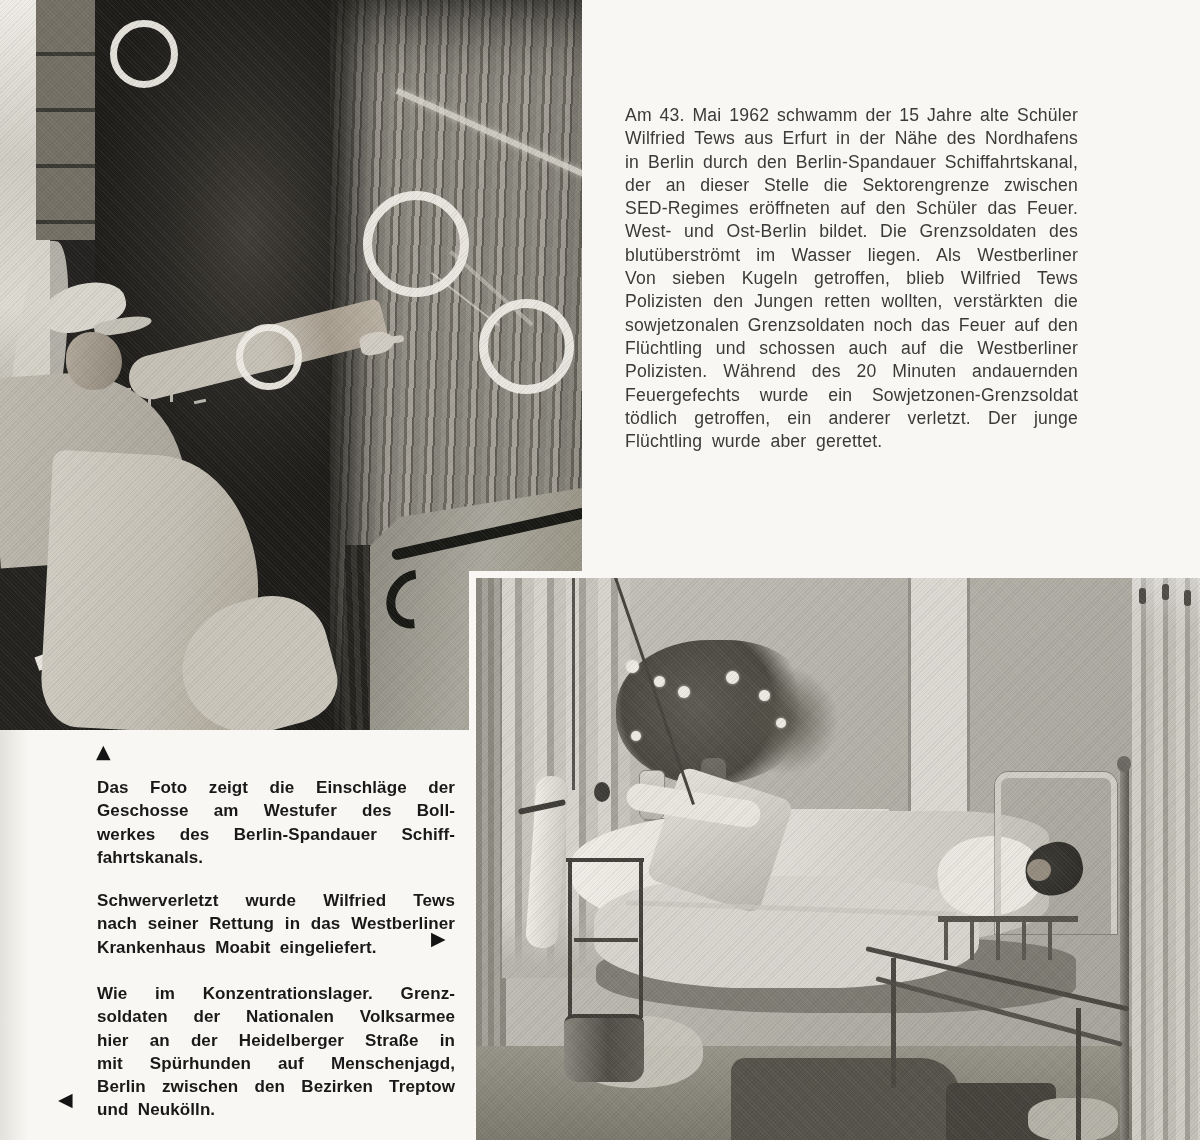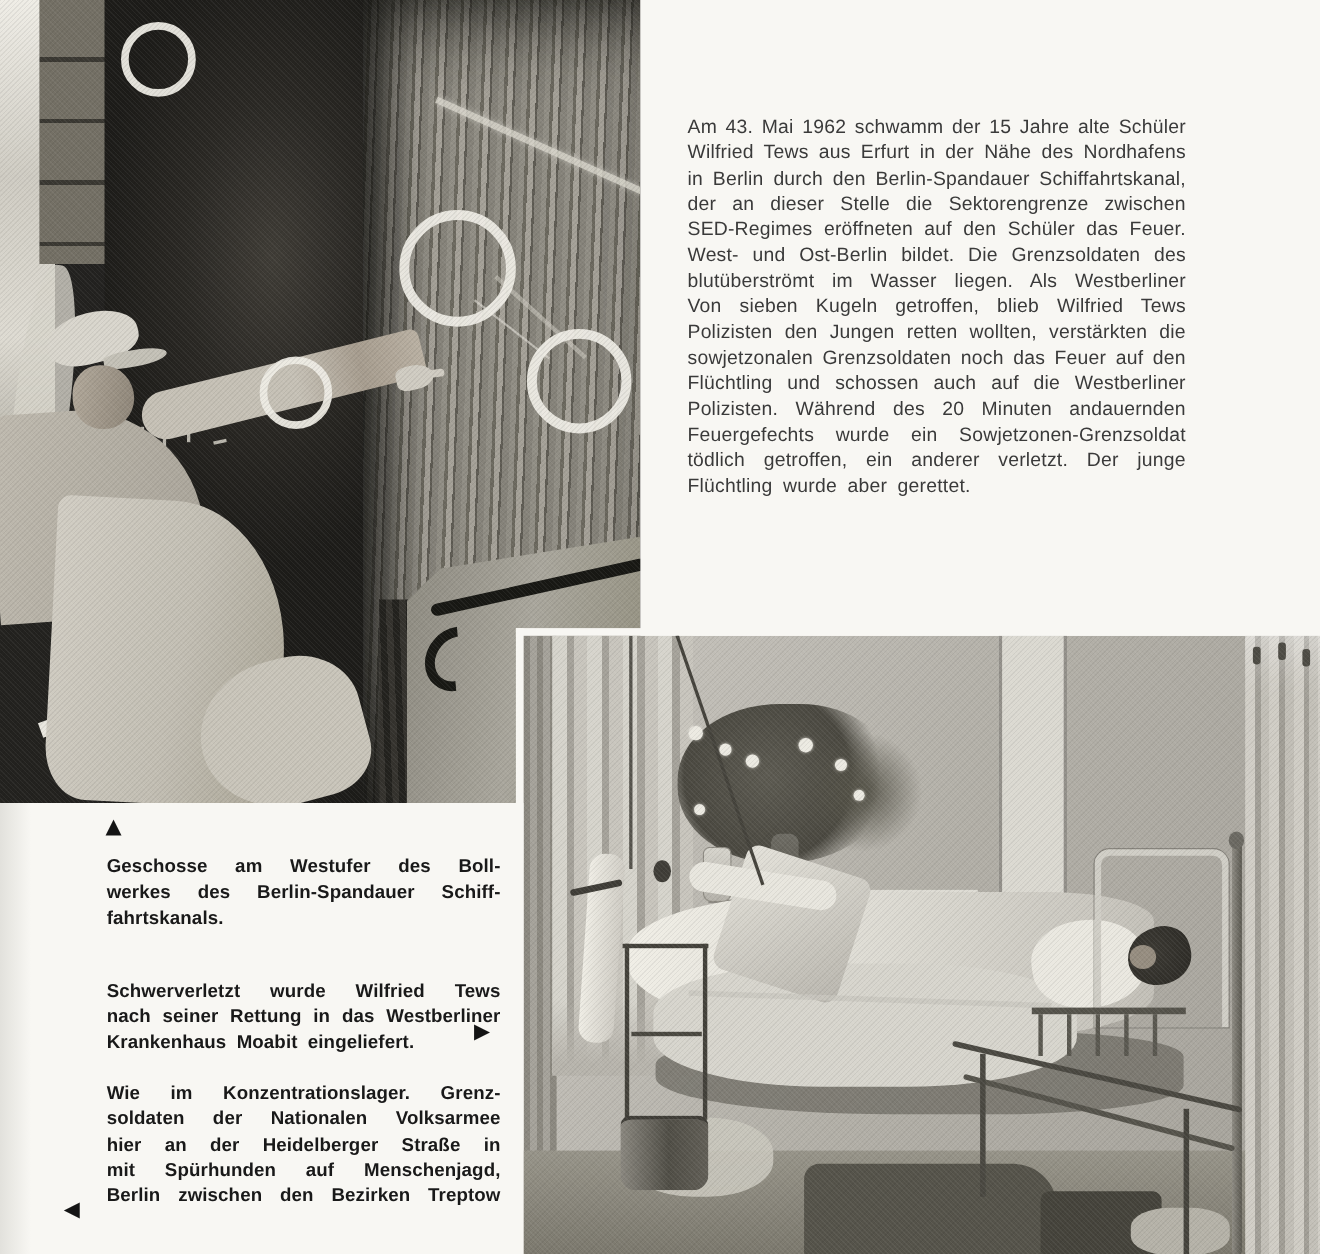--- a/index.html
+++ b/index.html
@@ -164,38 +164,40 @@
   <div class="jline">sowjetzonalen Grenzsoldaten noch das Feuer auf den</div>
   <div class="jline">Flüchtling und schossen auch auf die Westberliner</div>
   <div class="jline">Polizisten. Während des 20 Minuten andauernden</div>
   <div class="jline">Feuergefechts wurde ein Sowjetzonen-Grenzsoldat</div>
   <div class="jline">tödlich getroffen, ein anderer verletzt. Der junge</div>
   <div class="jline last spread">Flüchtling wurde aber gerettet.</div>
 </div>
 
 <div class="abs marker m-up">▲</div>
 <div class="abs caption cap1">
+  <div class="jline">Das Foto zeigt die Einschläge der</div>
   <div class="jline">Geschosse am Westufer des Boll-</div>
   <div class="jline">werkes des Berlin-Spandauer Schiff-</div>
   <div class="jline last">fahrtskanals.</div>
 </div>
 
 <div class="abs caption cap2">
   <div class="jline">Schwerverletzt wurde Wilfried Tews</div>
   <div class="jline">nach seiner Rettung in das Westberliner</div>
   <div class="jline last spread">Krankenhaus Moabit eingeliefert.</div>
 </div>
 <div class="abs marker m-right">▶</div>
 
 <div class="abs caption cap3">
   <div class="jline">Wie im Konzentrationslager. Grenz-</div>
   <div class="jline">soldaten der Nationalen Volksarmee</div>
   <div class="jline">hier an der Heidelberger Straße in</div>
   <div class="jline">mit Spürhunden auf Menschenjagd,</div>
   <div class="jline">Berlin zwischen den Bezirken Treptow</div>
+  <div class="jline last spread">und Neukölln.</div>
 </div>
 <div class="abs marker m-left">◀</div>
 
 <div class="abs photo2">
   <div class="abs p2-curtainL2"></div>
   <div class="abs p2-curtainL"></div>
   <div class="abs p2-curtainLfade"></div>
   <div class="abs p2-door"></div>
   <div class="abs p2-table"></div>
   <div class="abs p2-tleg" style="left:185px;"></div>

